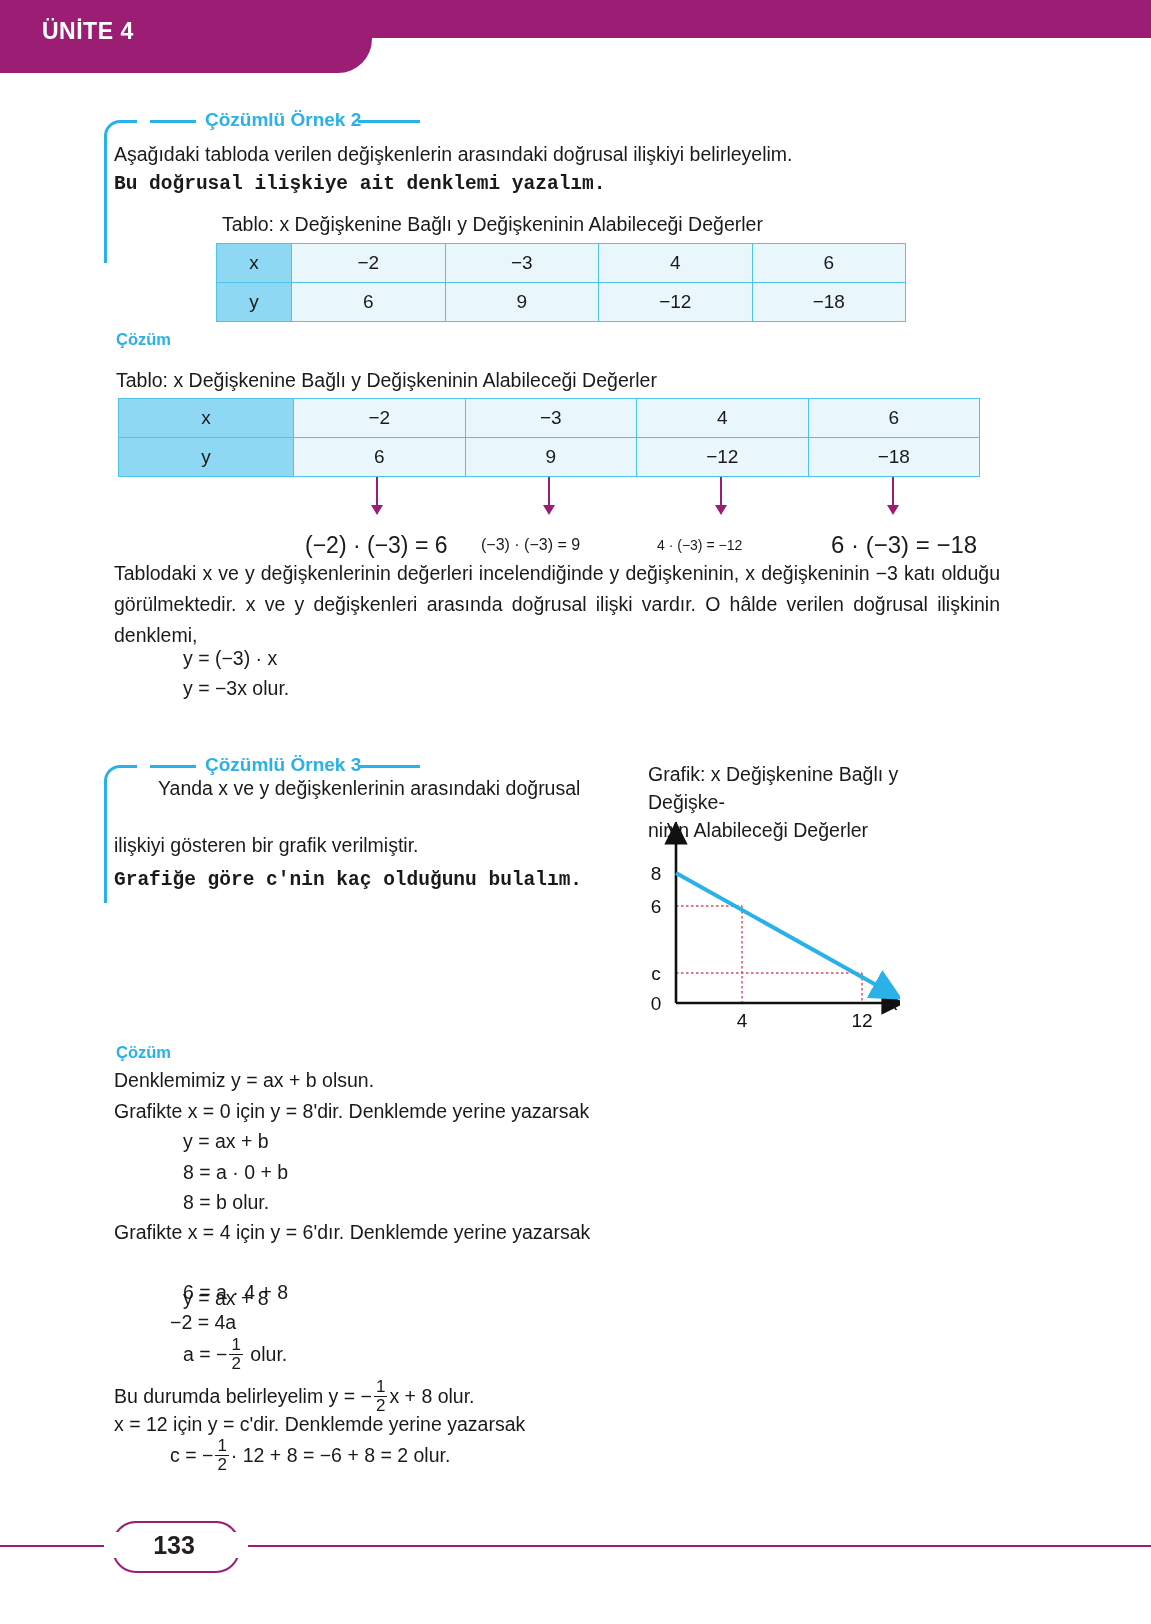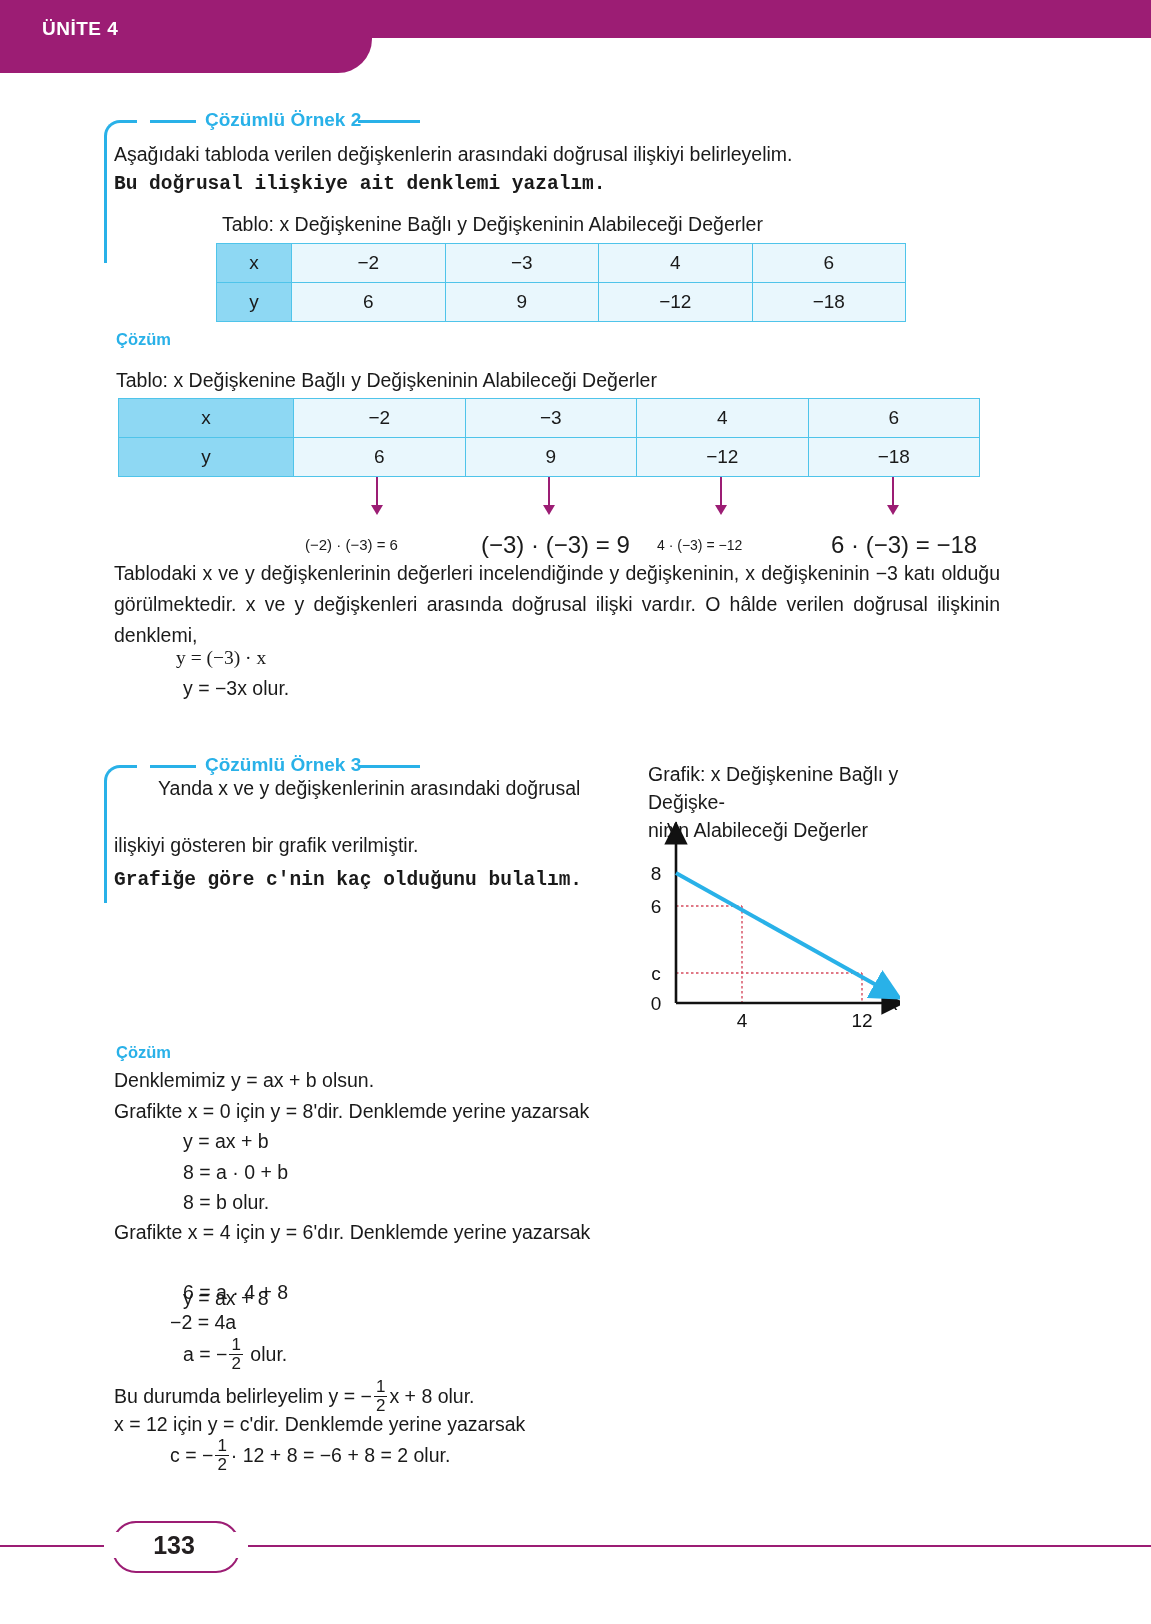--- a/index.html
+++ b/index.html
@@ -32,21 +32,21 @@
     left: 336px;
     width: 815px;
     height: 38px;
     background: #9c1d74;
     border-bottom-left-radius: 34px;
   }
   .unit-title {
     position: absolute;
     top: 18px;
     left: 42px;
-    font-size: 19px;
+    font-size: 23px;
     font-weight: bold;
     color: #ffffff;
     letter-spacing: 0.5px;
     z-index: 3;
   }
   .ex-bracket {
     position: absolute;
     left: 0;
     top: 0;
     border-left: 3px solid #29b1e8;
@@ -258,28 +258,28 @@
 
 <div class="arrow-col" style="left:376px; top:477px; height:30px;"></div>
 <div class="arrow-head" style="left:371px; top:505px;"></div>
 <div class="arrow-col" style="left:548px; top:477px; height:30px;"></div>
 <div class="arrow-head" style="left:543px; top:505px;"></div>
 <div class="arrow-col" style="left:720px; top:477px; height:30px;"></div>
 <div class="arrow-head" style="left:715px; top:505px;"></div>
 <div class="arrow-col" style="left:892px; top:477px; height:30px;"></div>
 <div class="arrow-head" style="left:887px; top:505px;"></div>
 
-<div class="txt" style="left:305px; top:530px; font-size:15px;">(−2) · (−3) = 6</div>
-<div class="txt" style="left:481px; top:530px; font-size:24px;">(−3) · (−3) = 9</div>
+<div class="txt" style="left:305px; top:530px; font-size:23px;">(−2) · (−3) = 6</div>
+<div class="txt" style="left:481px; top:530px; font-size:16px;">(−3) · (−3) = 9</div>
 <div class="txt" style="left:657px; top:530px; font-size:14px;">4 · (−3) = −12</div>
 <div class="txt" style="left:831px; top:530px; font-size:24px;">6 · (−3) = −18</div>
 
 <div class="para" style="left:114px; top:558px; width:886px;">Tablodaki x ve y değişkenlerinin değerleri incelendiğinde y değişkeninin, x değişkeninin −3  katı olduğu görülmektedir. x ve y değişkenleri arasında doğrusal ilişki vardır. O hâlde verilen doğrusal ilişkinin denklemi,</div>
 
-<div class="txt" style="left:176px; top:643px;font-family:Liberation Serif, serif;">y = (−3) · x</div>
+<div class="txt" style="left:183px; top:643px;">y = (−3) · x</div>
 <div class="txt" style="left:183px; top:673px;">y = −3x olur.</div>
 
 <div class="ex-bracket" style="left:104px; top:765px; height:135px;"></div>
 <div class="ex-dash-right" style="left:150px; top:765px; width:48px;"></div>
 <div class="ex-title" style="left:196px; top:754px;">Çözümlü Örnek 3</div>
 <div class="ex-dash-right" style="left:358px; top:765px; width:62px;"></div>
 
 <div class="txt" style="left:114px; top:773px;margin-left:44px;">Yanda x ve y değişkenlerinin arasındaki doğrusal</div>
 <div class="txt" style="left:114px; top:830px;">ilişkiyi gösteren bir grafik verilmiştir.</div>
 <div class="txt b" style="left:114px; top:865px;">Grafiğe göre c'nin kaç olduğunu bulalım.</div>

